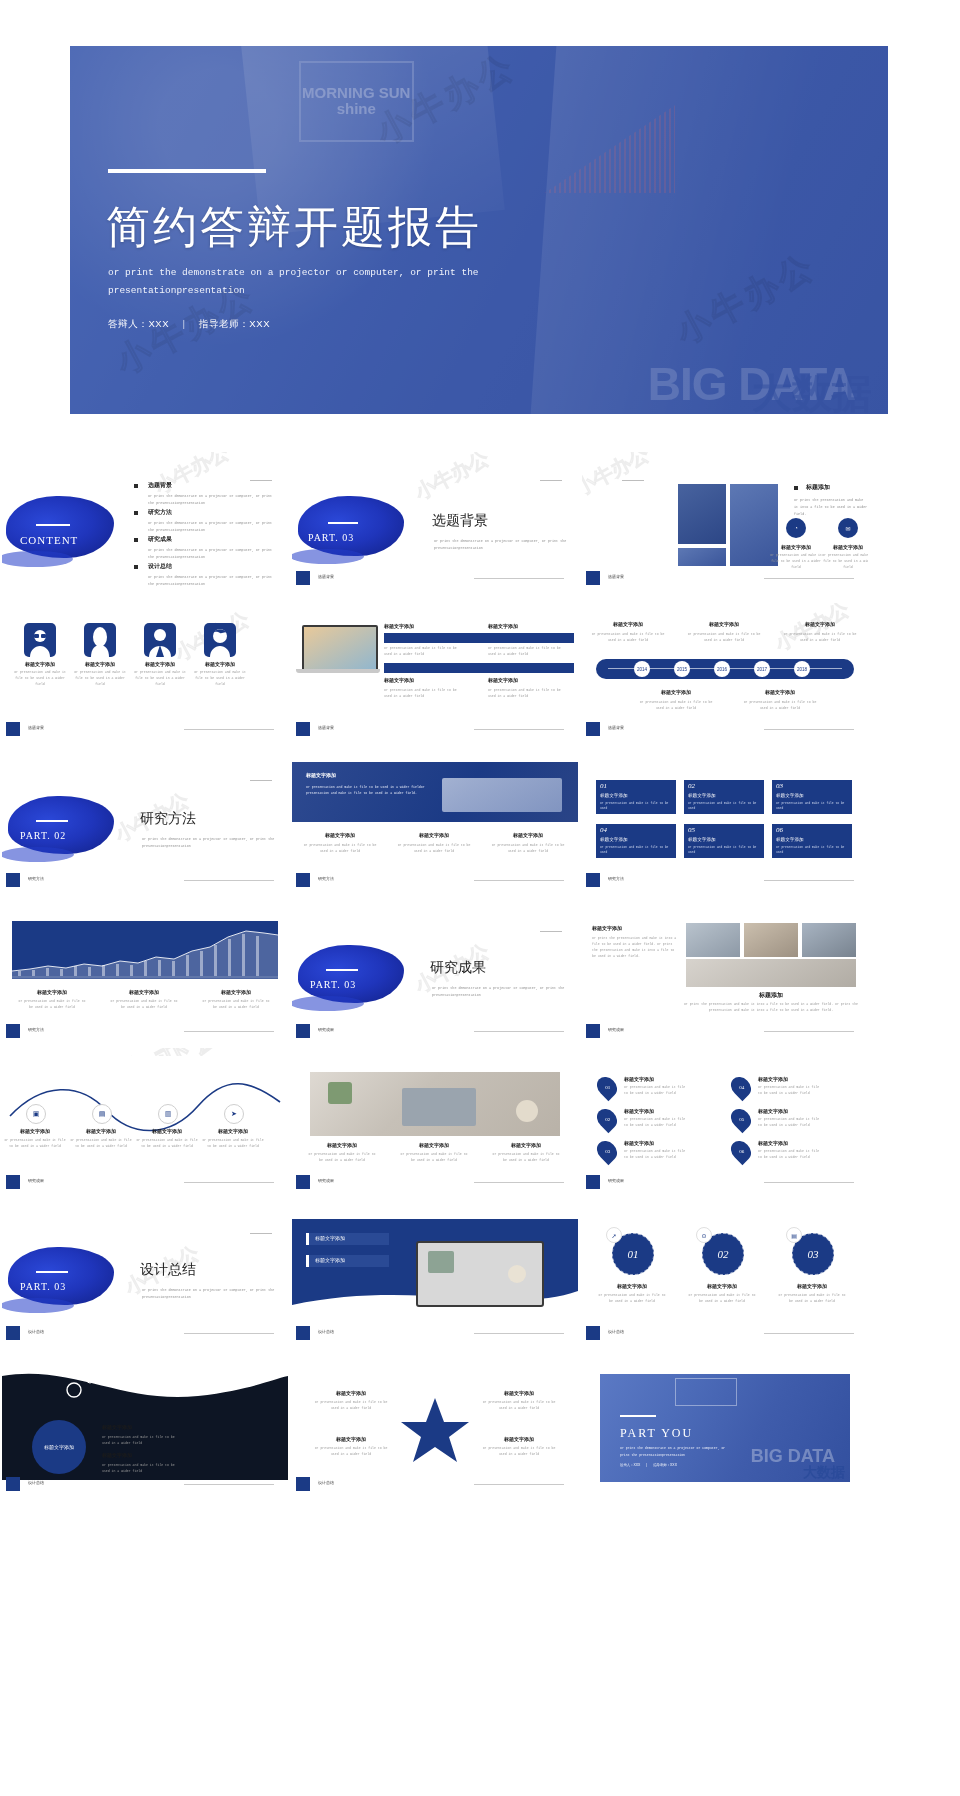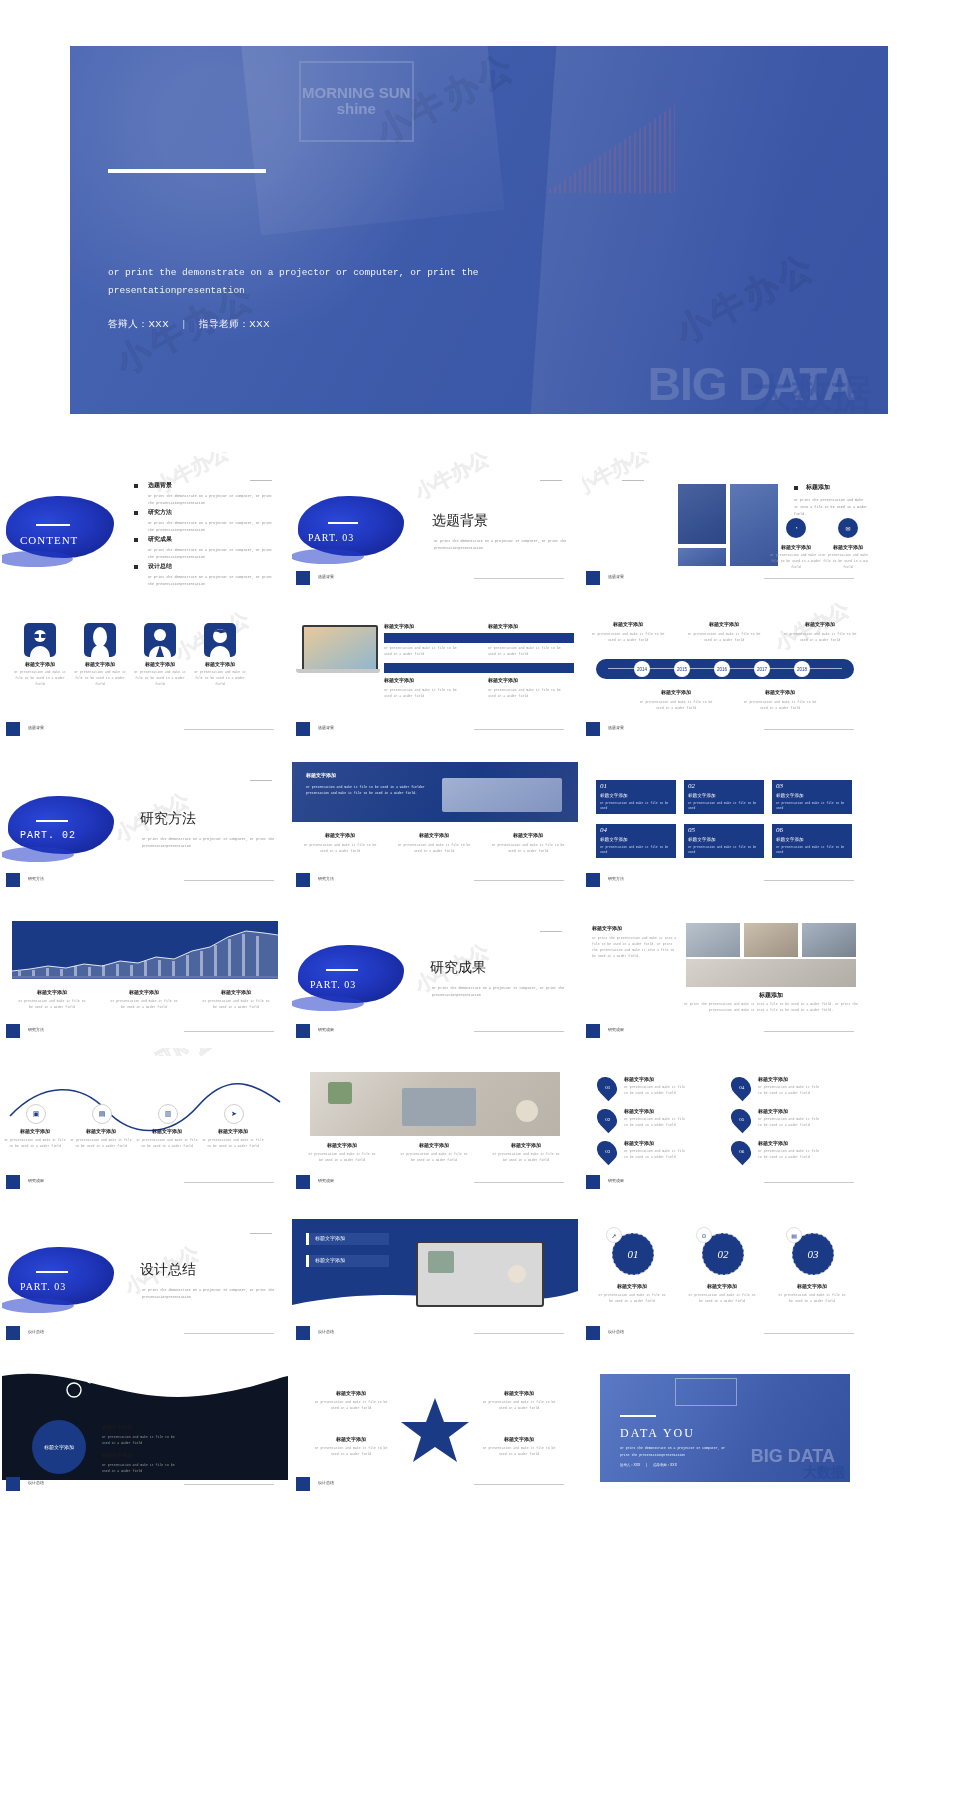--- a/index.html
+++ b/index.html
@@ -92,20 +92,21 @@
 
   <div class="hero">
     <div class="hero-photo">
       <div class="hero-sun">MORNING SUN shine</div>
       <div class="hero-chart"></div>
       <div class="hero-bigtxt">BIG DATA</div>
       <div class="hero-cn">大数据</div>
     </div>
     <div class="hero-tint"></div>
     <div class="hero-rule"></div>
+    <div class="hero-title">简约答辩开题报告</div>
     <div class="hero-sub">or print the demonstrate on a projector or computer, or print the presentationpresentation</div>
     <div class="hero-meta">
       <span>答辩人：XXX</span>
       <span class="sep">|</span>
       <span>指导老师：XXX</span>
     </div>
     <div class="wm" style="left:300px;top:30px;">小牛办公</div>
     <div class="wm" style="left:600px;top:230px;">小牛办公</div>
     <div class="wm" style="left:40px;top:260px;">小牛办公</div>
   </div>
@@ -290,21 +291,21 @@
     </div>
 
     <div class="row">
 
       <div class="cell">
         <div class="s">
           <div class="wmini" style="left:110px;top:50px;">小牛办公</div>
           <div class="topline" style="right:16px;top:26px;"></div>
           <div class="brush" style="left:6px;top:42px;width:106px;height:58px;"></div>
           <div class="brush-rule" style="left:34px;top:66px;width:32px;"></div>
-          <div class="brush-lb" style="left:18px;top:76px;font-size:10px;font-family:Liberation Mono, monospace;">PART. 02</div>
+          <div class="brush-lb" style="left:18px;top:76px;font-size:10px;">PART. 02</div>
           <div class="title-cn" style="left:138px;top:56px;font-size:14px;">研究方法</div>
           <div class="body-en" style="left:140px;top:82px;width:140px;">or print the demonstrate on a projector or computer, or print the presentationpresentation</div>
           <div class="sfoot">
             <div class="sq"></div>
             <div class="ft">研究方法</div>
             <div class="ln"></div>
           </div>
         </div>
       </div>
 
@@ -664,21 +665,21 @@
       </div>
 
       <div class="cell">
         <div class="s">
           <div class="ph" style="left:18px;top:16px;width:250px;height:108px;
              background:linear-gradient(118deg,#5b79c4 0%,#4d6cb9 30%,#3f5cab 62%,#33509f 100%);overflow:hidden;">
             <div style="position:absolute;left:30%;top:4%;width:24%;height:24%;border:1px solid rgba(255,255,255,.4);"></div>
             <div style="position:absolute;right:6%;bottom:16%;color:rgba(255,255,255,.30);font-family:'Liberation Sans',sans-serif;font-weight:bold;font-size:18px;line-height:.95;">BIG DATA</div>
             <div style="position:absolute;right:2%;bottom:0;color:rgba(35,70,150,.55);font-size:14px;font-weight:bold;">大数据</div>
             <div style="position:absolute;left:8%;top:38%;width:36px;height:2px;background:#fff;"></div>
-            <div style="position:absolute;left:8%;top:48%;color:#fff;font-family:'Liberation Serif',serif;font-size:12px;letter-spacing:2px;">DATA YOU</div>
+            <div style="position:absolute;left:8%;top:48%;color:#fff;font-family:'Liberation Serif',serif;font-size:12px;letter-spacing:2px;">PART YOU</div>
             <div style="position:absolute;left:8%;top:66%;width:46%;color:#eef1fa;font-family:'Liberation Mono',monospace;font-size:3.2px;line-height:2;">or print the demonstrate on a projector or computer, or print the presentationpresentation</div>
             <div style="position:absolute;left:8%;top:82%;color:#fff;font-family:'Liberation Sans',sans-serif;font-size:3.4px;">
               <span>答辩人：XXX</span>
               <span style="padding:0 5px;">|</span>
               <span>指导老师：XXX</span>
             </div>
           </div>
         </div>
       </div>
     </div>

